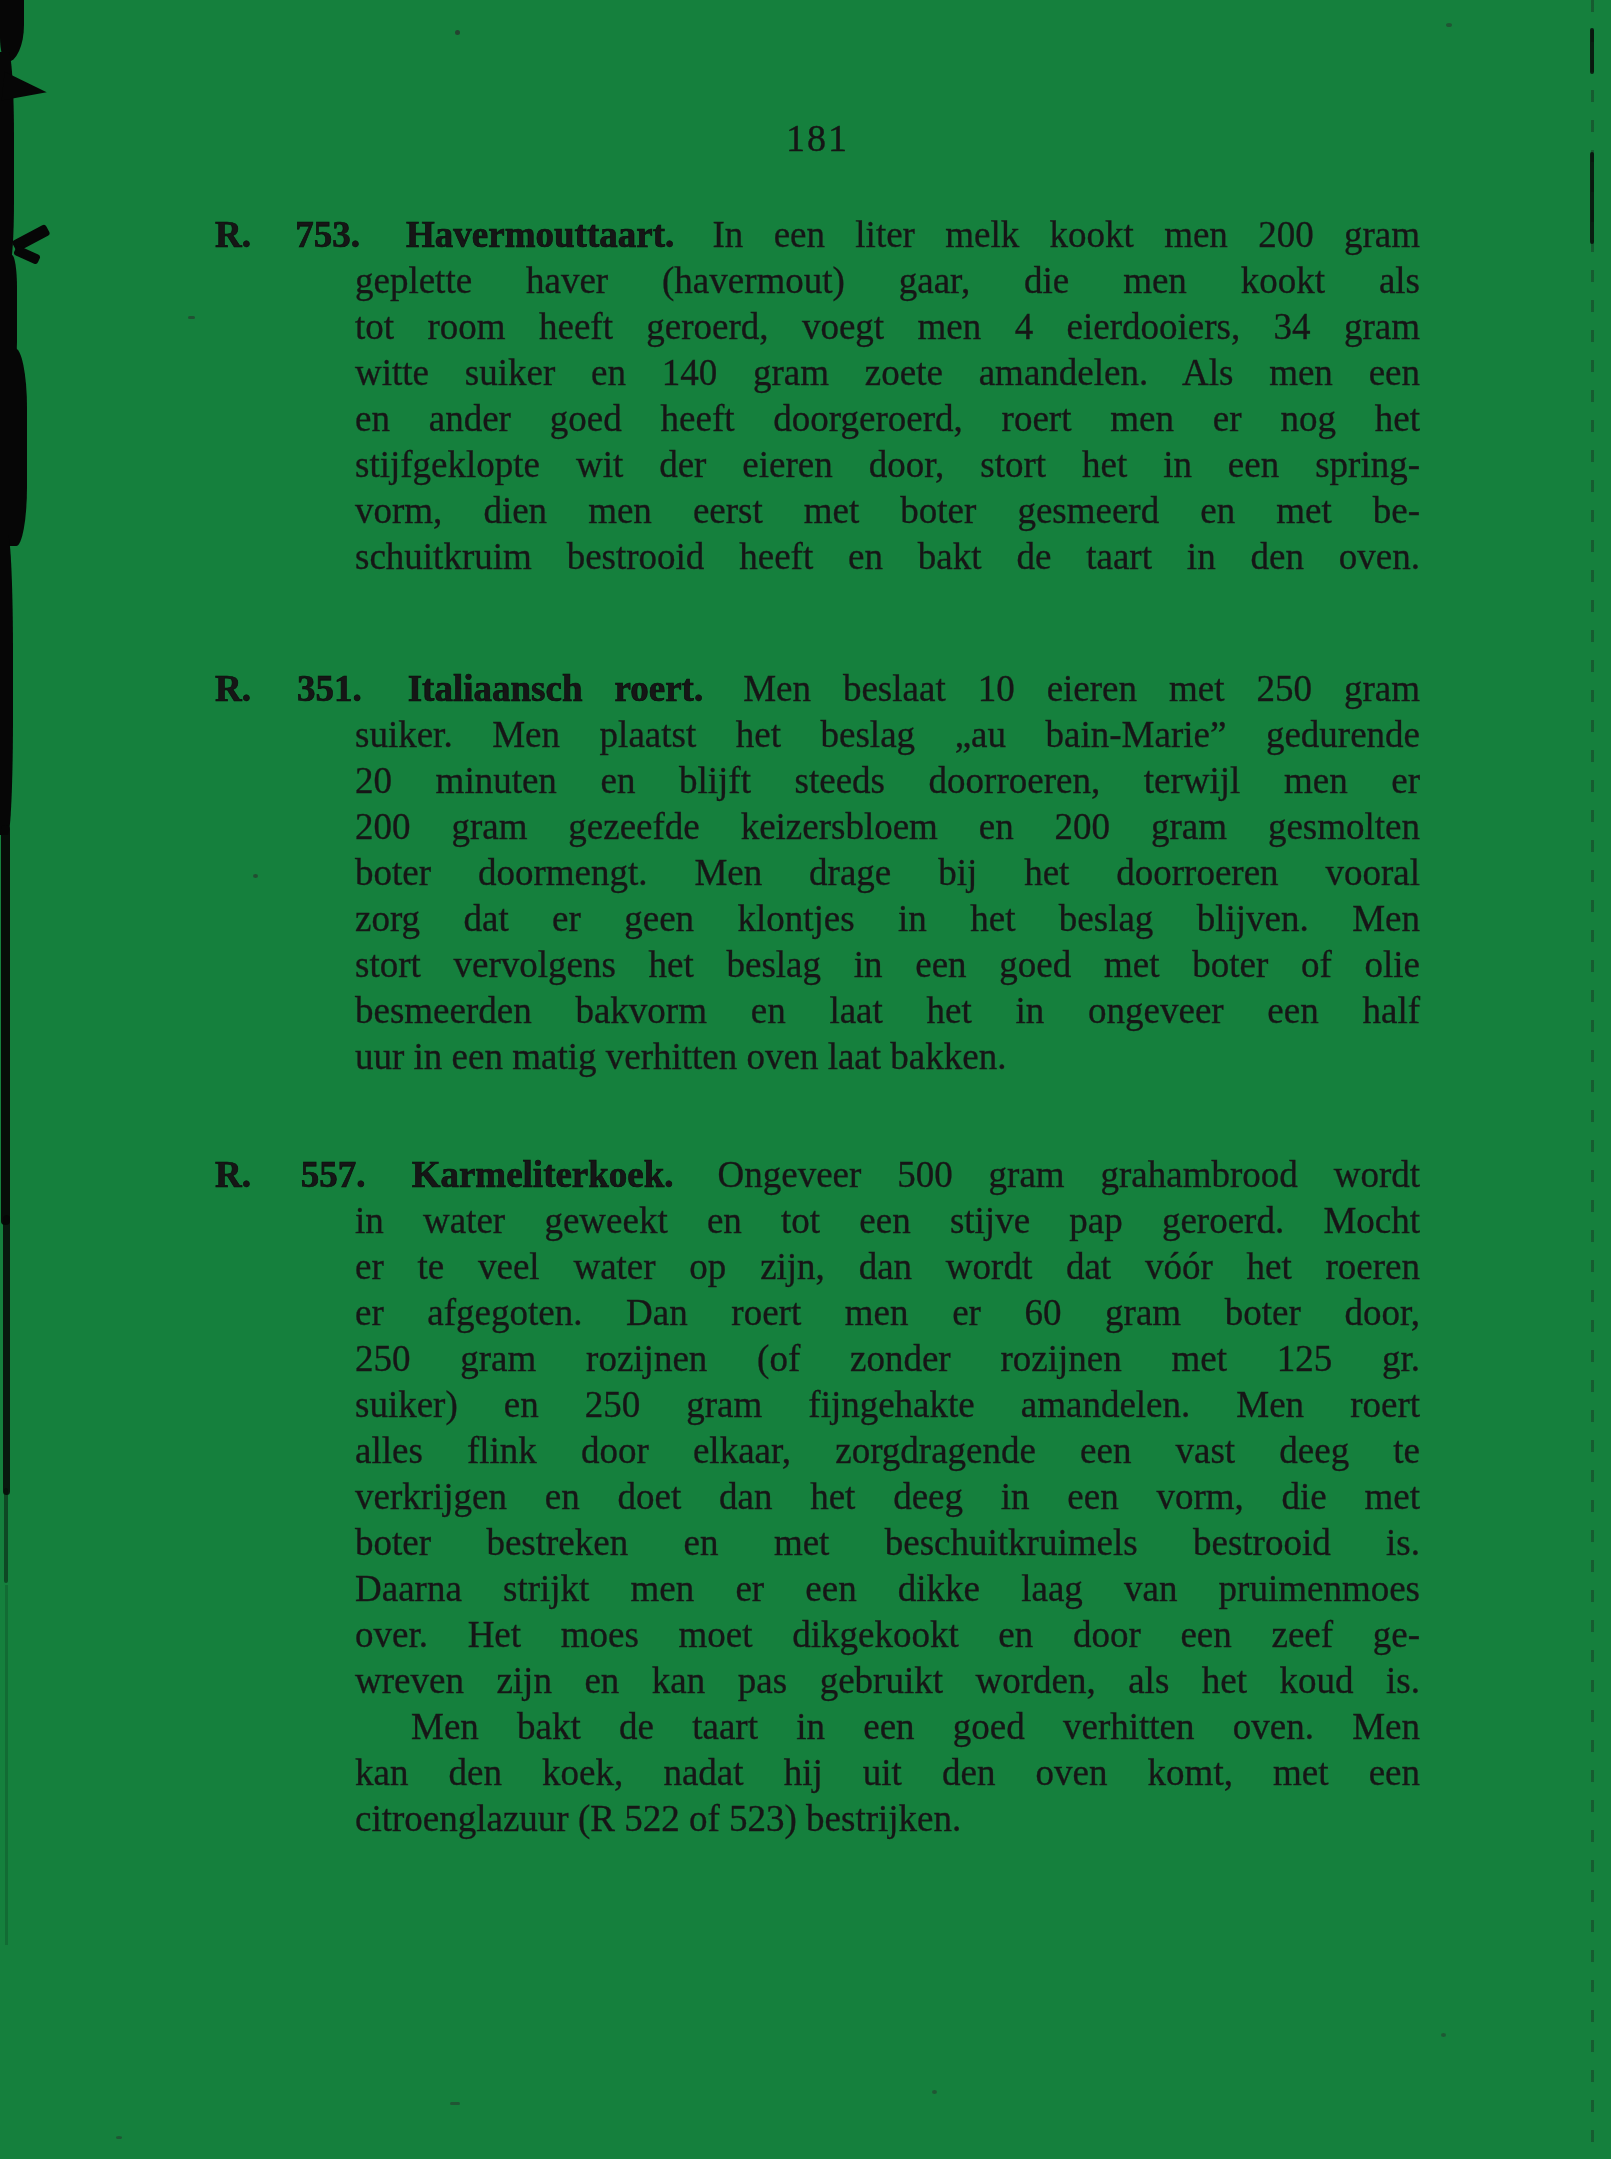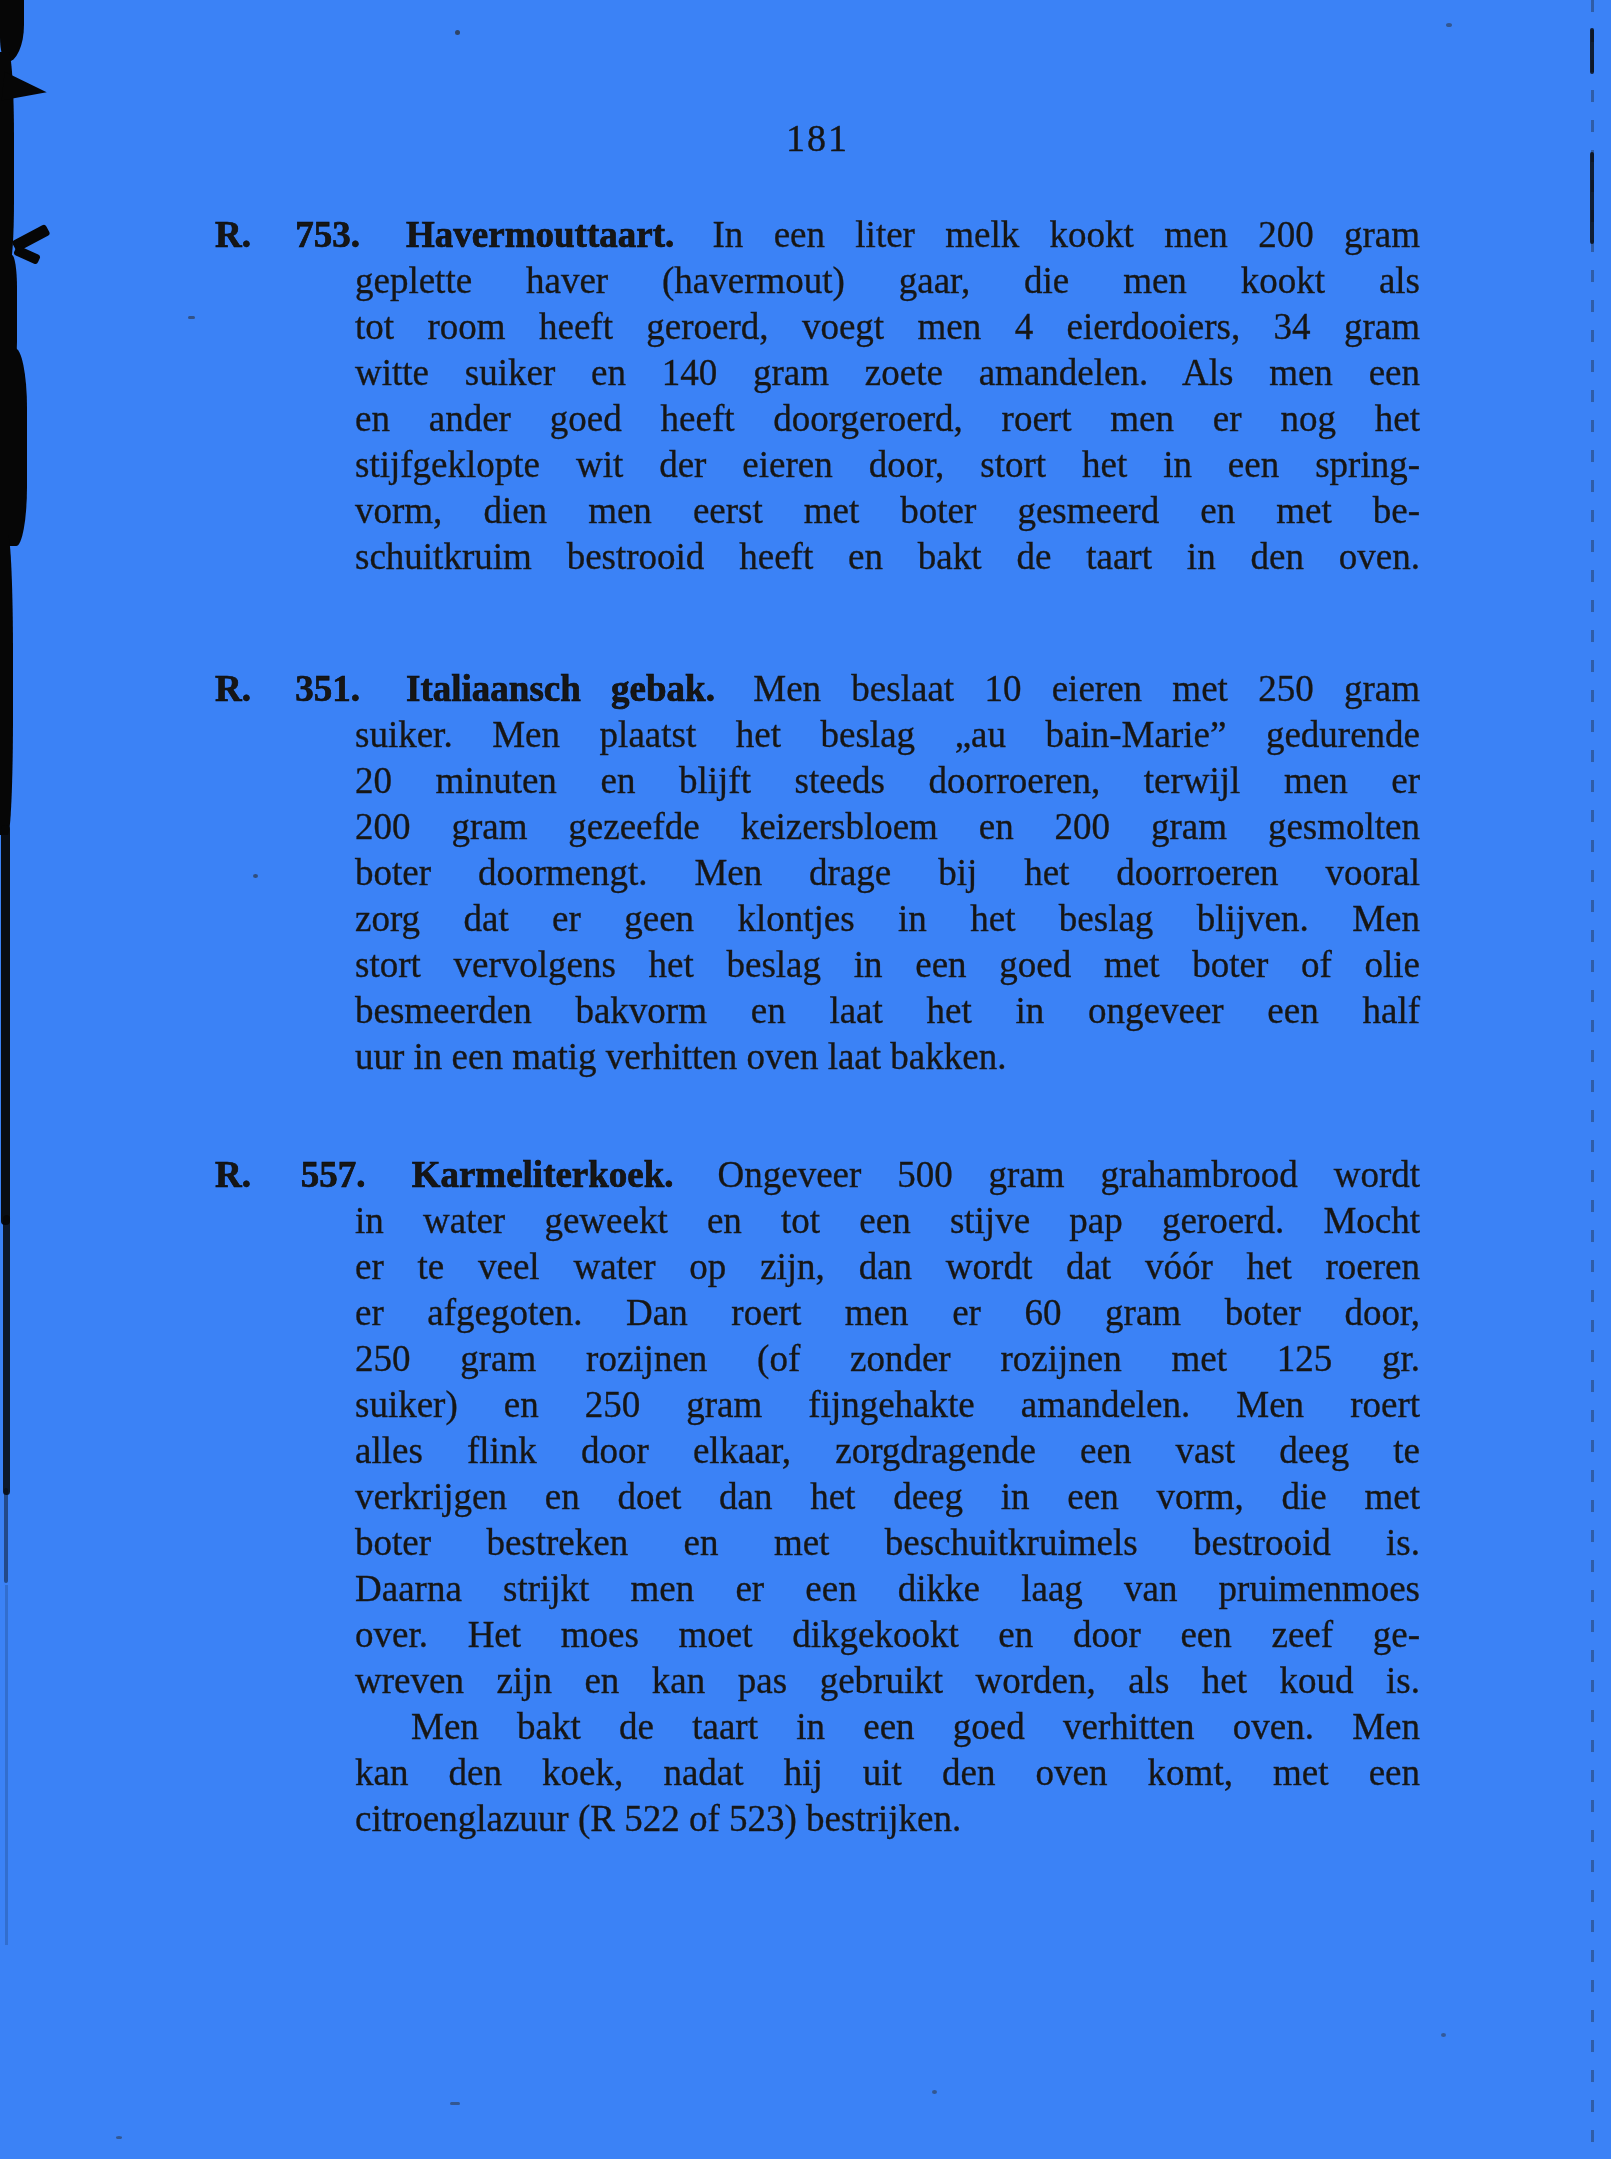--- a/index.html
+++ b/index.html
@@ -1,19 +1,19 @@
 <!DOCTYPE html>
 <html><head>
 <meta charset="utf-8">
 <style>
   html,body{margin:0;padding:0;background:#f0efec;}
   .page{
     position:relative;
     width:1611px;height:2159px;
-    background:#3b82f6;
+    background:#15803d;
     overflow:hidden;
     font-family:"Liberation Serif","DejaVu Serif",serif;
     color:#161616;
   }
   .page-number{
     position:absolute;top:116px;left:215px;width:1205px;
     text-align:center;font-size:38px;letter-spacing:2px;
     -webkit-text-stroke:.4px #161616;
   }
   .content{
@@ -112,21 +112,21 @@
       <div class="line">tot room heeft geroerd, voegt men 4 eierdooiers, 34 gram</div>
       <div class="line">witte suiker en 140 gram zoete amandelen. Als men een</div>
       <div class="line">en ander goed heeft doorgeroerd, roert men er nog het</div>
       <div class="line">stijfgeklopte wit der eieren door, stort het in een spring-</div>
       <div class="line">vorm, dien men eerst met boter gesmeerd en met be-</div>
       <div class="line">schuitkruim bestrooid heeft en bakt de taart in den oven.</div>
     </section>
 
     <section class="recipe r2">
       <div class="line first jl">
-        <span class="rlabel">R. 351.</span><span class="rtitle">Italiaansch gebak.</span> <span>Men beslaat 10 eieren met 250 gram</span>
+        <span class="rlabel">R. 351.</span><span class="rtitle">Italiaansch roert.</span> <span>Men beslaat 10 eieren met 250 gram</span>
       </div>
       <div class="line">suiker. Men plaatst het beslag „au bain-Marie” gedurende</div>
       <div class="line">20 minuten en blijft steeds doorroeren, terwijl men er</div>
       <div class="line">200 gram gezeefde keizersbloem en 200 gram gesmolten</div>
       <div class="line">boter doormengt. Men drage bij het doorroeren vooral</div>
       <div class="line">zorg dat er geen klontjes in het beslag blijven. Men</div>
       <div class="line">stort vervolgens het beslag in een goed met boter of olie</div>
       <div class="line">besmeerden bakvorm en laat het in ongeveer een half</div>
       <div class="line ll">uur in een matig verhitten oven laat bakken.</div>
     </section>

